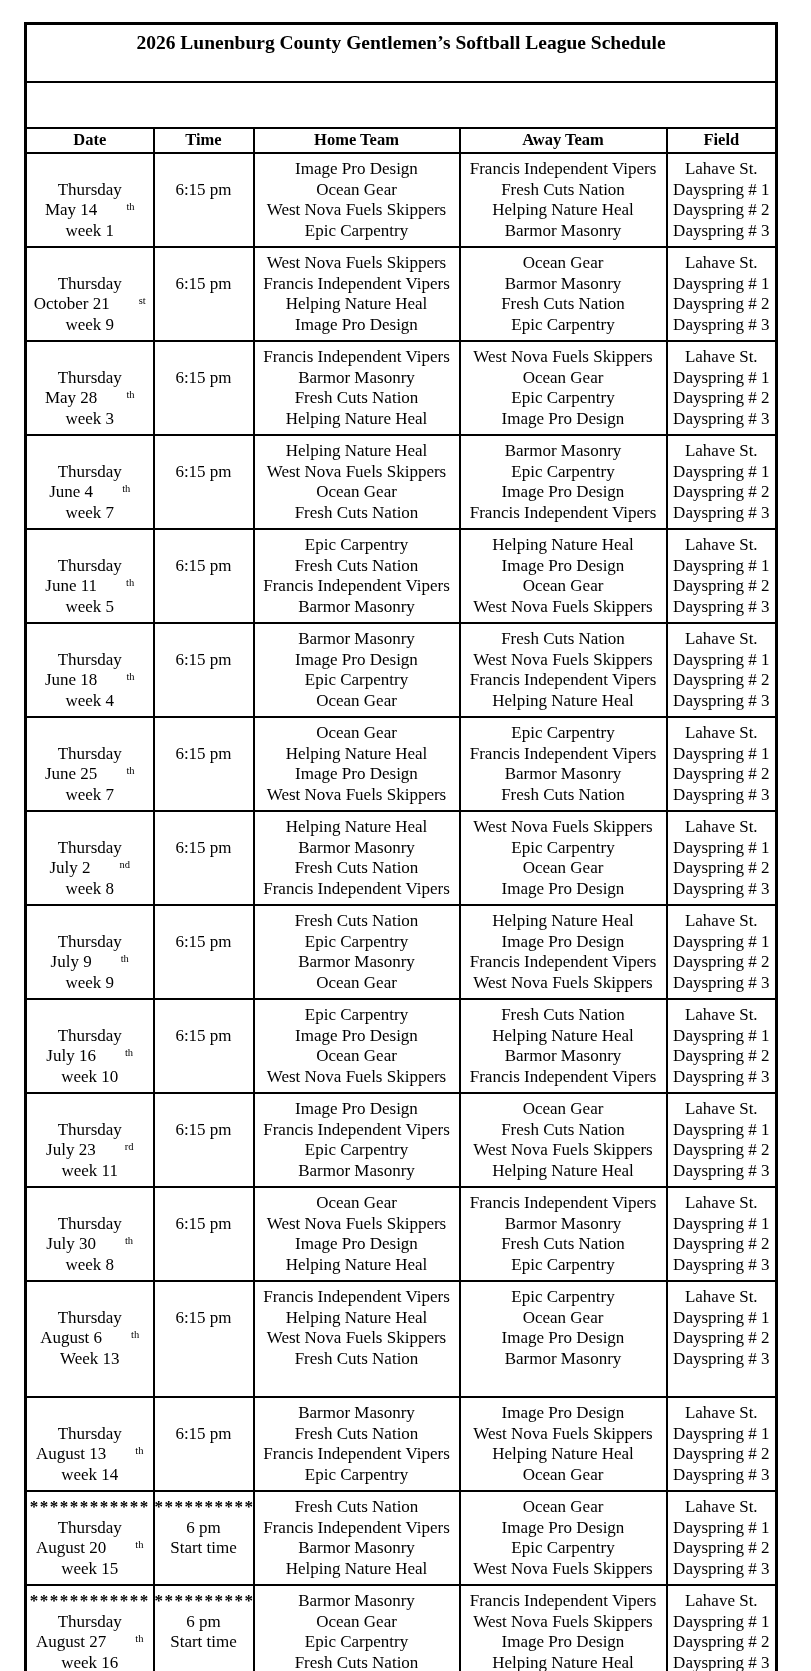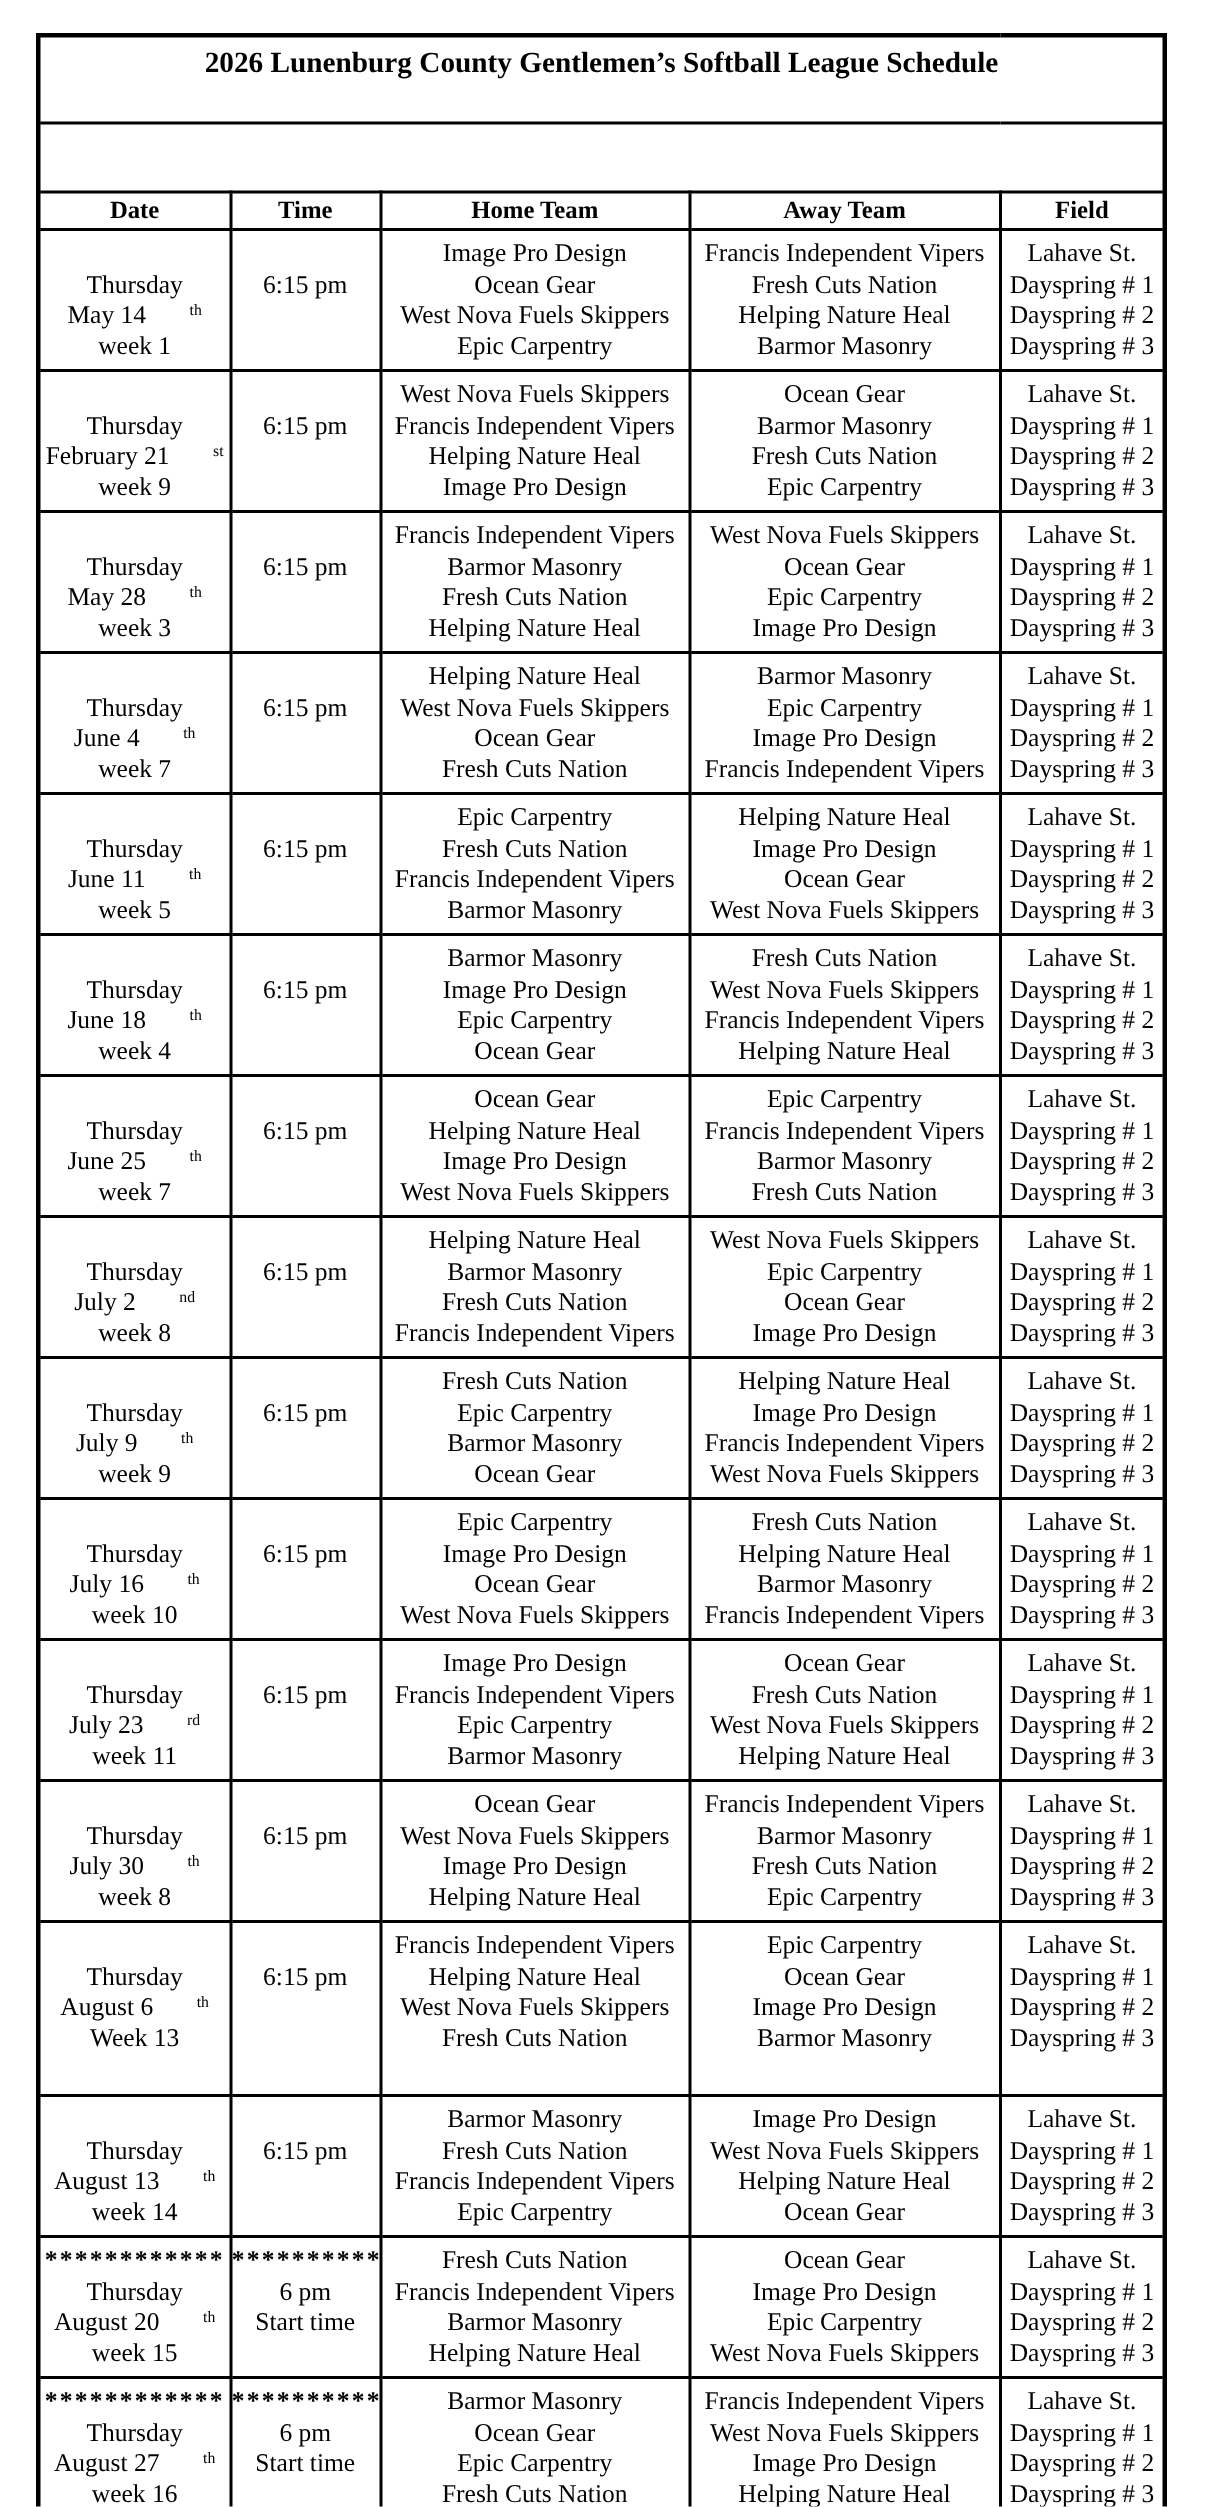--- a/index.html
+++ b/index.html
@@ -116,21 +116,21 @@
             <div class="line">Lahave St.</div>
             <div class="line">Dayspring # 1</div>
             <div class="line">Dayspring # 2</div>
             <div class="line">Dayspring # 3</div>
           </td>
         </tr>
         <tr class="week-row">
           <td>
             <div class="spacer-line"></div>
             <div class="line">Thursday</div>
-            <div class="line"><span>February 21</span><sup class="ord">st</sup></div>
+            <div class="line"><span>October 21</span><sup class="ord">st</sup></div>
             <div class="line">week 9</div>
           </td>
           <td>
             <div class="spacer-line"></div>
             <div class="line">6:15 pm</div>
           </td>
           <td>
             <div class="line">West Nova Fuels Skippers</div>
             <div class="line">Francis Independent Vipers</div>
             <div class="line">Helping Nature Heal</div>

